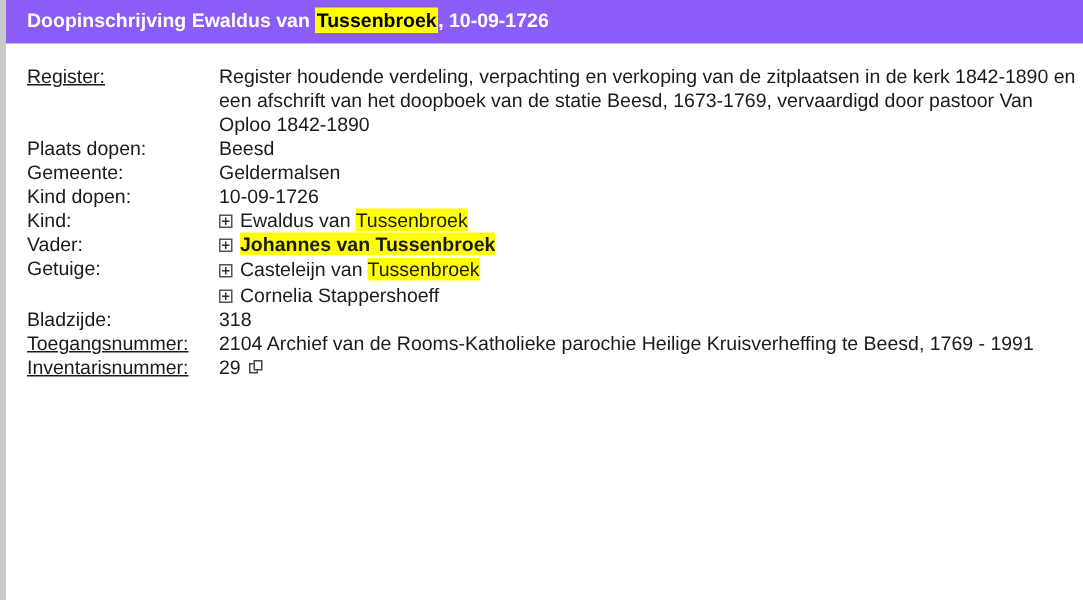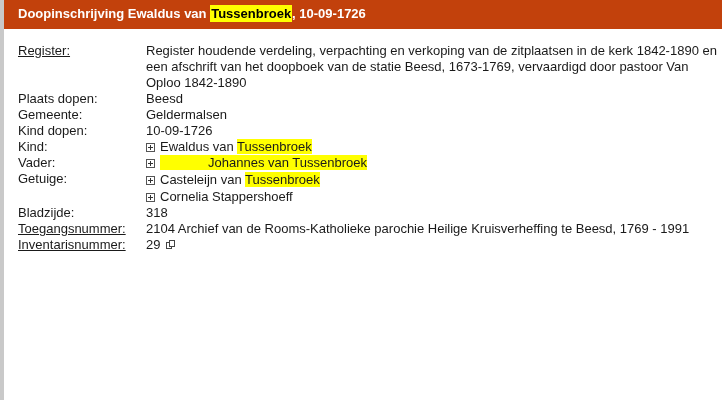--- a/index.html
+++ b/index.html
@@ -17,21 +17,21 @@
   }
   .page {
     position: relative;
     width: 722px;
     height: 400px;
     box-sizing: border-box;
     border-left: 4px solid #c9c9c9;
     background: #ffffff;
   }
   .title-bar {
-    background: #c2410c;
+    background: #8b5cf6;
     color: #ffffff;
     font-weight: bold;
     font-size: 13px;
     padding: 6px 10px 7px 14px;
     height: 16px;
     line-height: 16px;
     white-space: nowrap;
     overflow: hidden;
   }
   .title-bar .hl {
@@ -66,22 +66,21 @@
     padding-left: 0px;
     color: #1a1a1a;
   }
   .underline {
     text-decoration: underline;
   }
   .hl {
     background: #ffff00;
   }
   .bold {
-    font-weight: normal;
-    padding-left: 48px;
+    font-weight: bold;
   }
   .expander {
     display: inline-block;
     width: 9px;
     height: 9px;
     border: 1px solid #555555;
     position: relative;
     margin-right: 5px;
     vertical-align: -1px;
     background: #ffffff;

